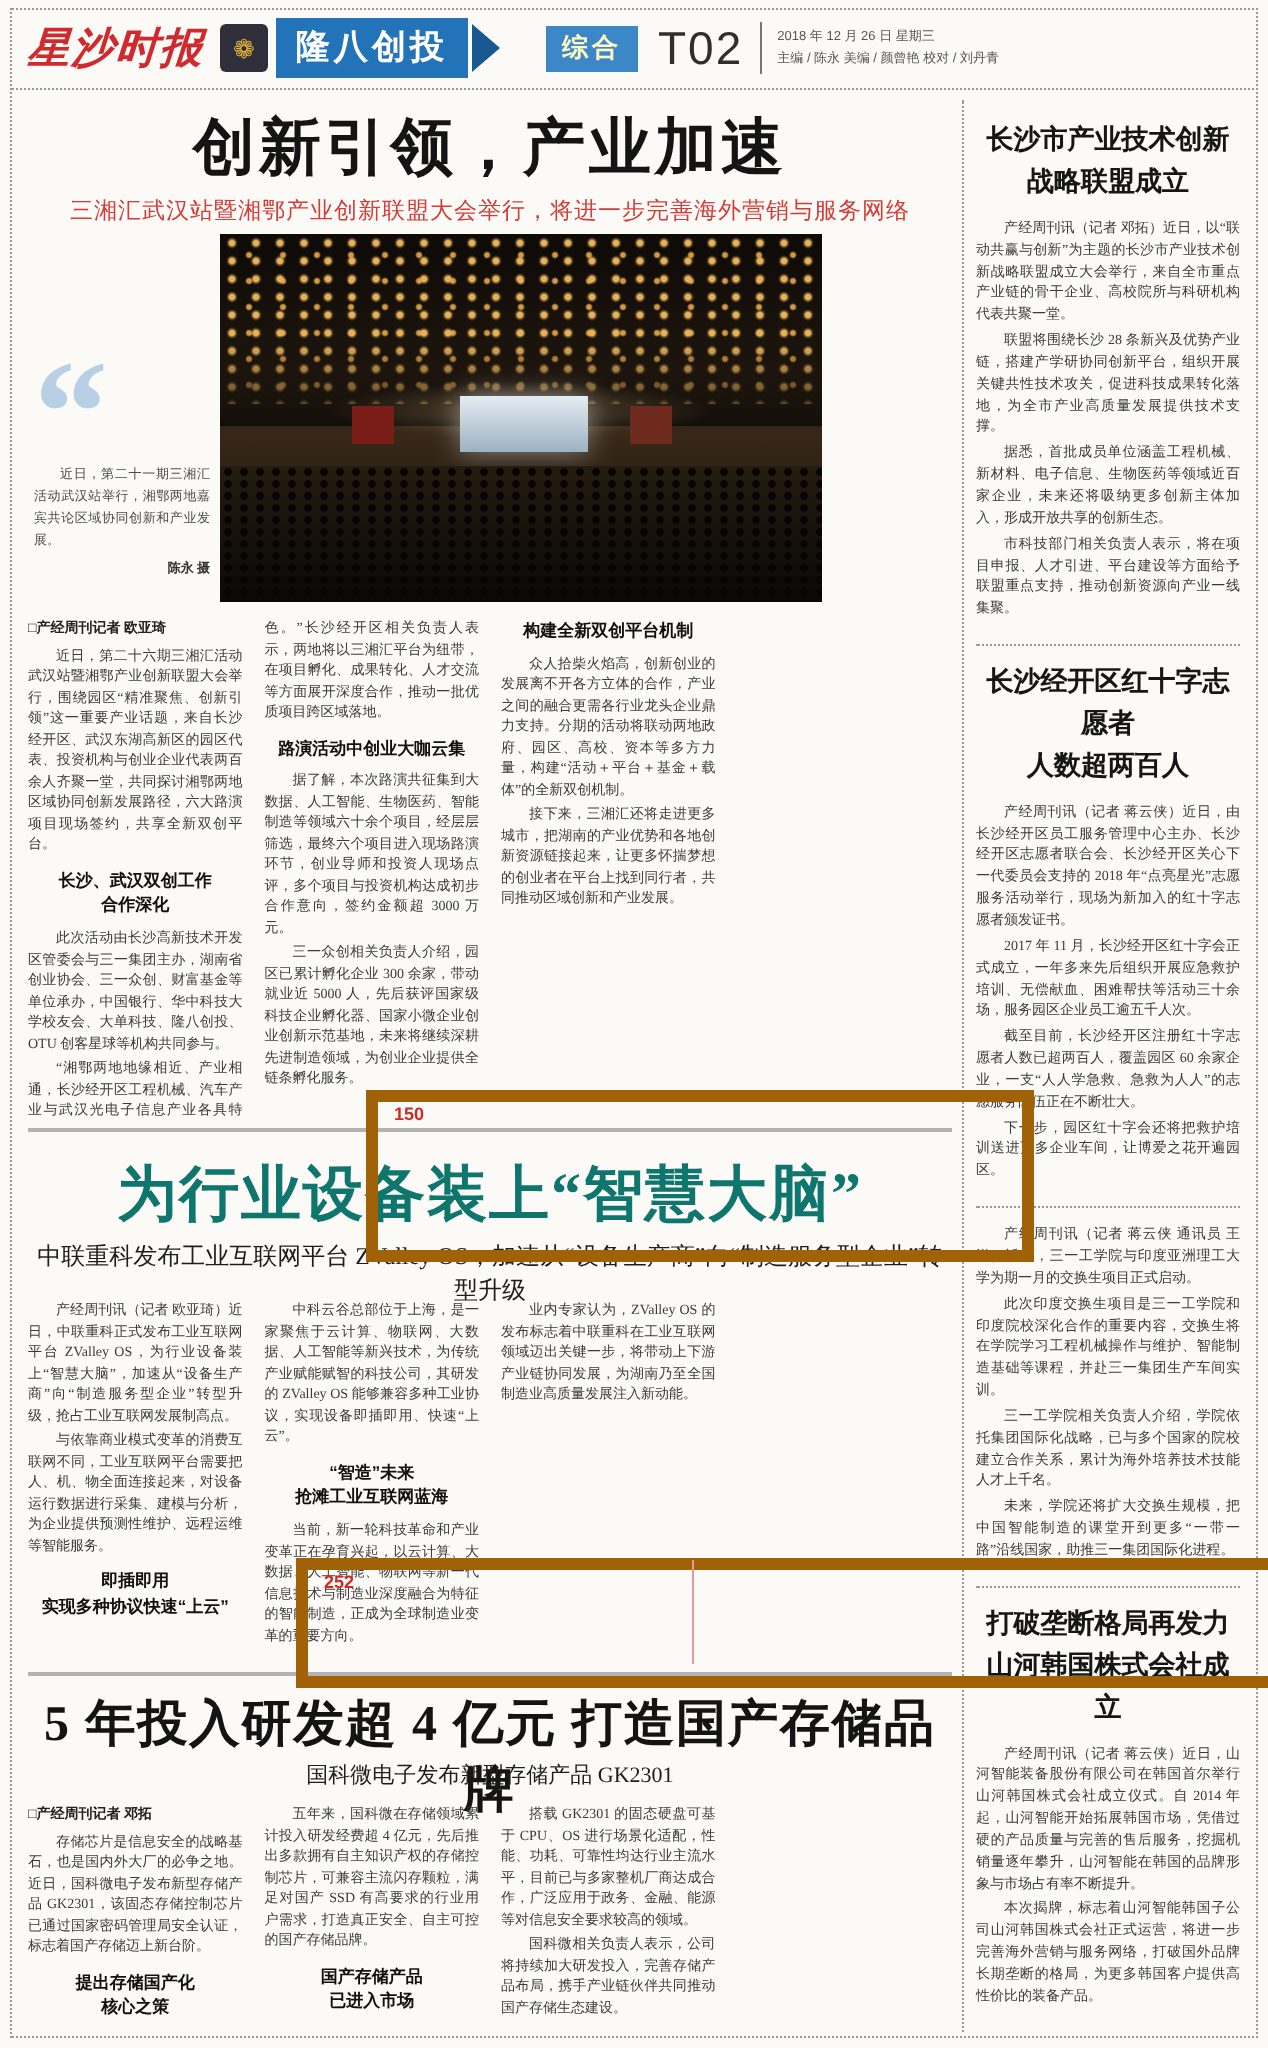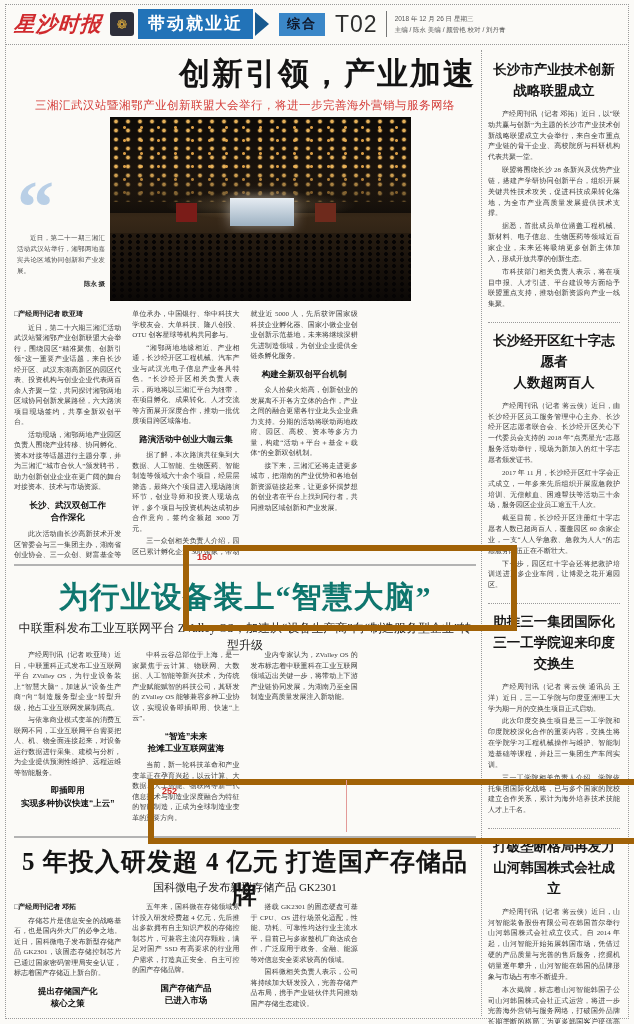--- a/index.html
+++ b/index.html
@@ -10,30 +10,30 @@
     color:#2c2c2c;
   }
   .page-border{position:absolute;left:5px;top:4px;right:5px;bottom:5px;border:1px dotted #9a9a9a;pointer-events:none;}
   
   .header{position:absolute;left:14px;top:9px;width:606px;height:30px;display:flex;align-items:center;font-family:"Liberation Sans","DejaVu Sans",sans-serif;}
   .masthead{color:#d02a2e;font-size:21px;font-weight:bold;font-style:italic;letter-spacing:1px;transform:skewX(-4deg);white-space:nowrap;}
   .logo{width:24px;height:24px;margin-left:8px;border-radius:3px;background:#2e2f3a;display:flex;align-items:center;justify-content:center;flex:0 0 auto;}
   .logo span{color:#e8b23c;font-size:13px;line-height:1;}
   .banner{margin-left:4px;background:#2273b8;color:#fff;font-size:17px;font-weight:bold;letter-spacing:2px;padding:3px 10px 4px;white-space:nowrap;}
   .banner-arrow{width:0;height:0;border-top:12px solid transparent;border-bottom:12px solid transparent;border-left:14px solid #17598f;margin-left:2px;}
-  .tag{margin-left:10px;background:#3b87c8;color:#0f172a;font-size:13px;font-weight:bold;letter-spacing:2px;padding:2px 8px 3px;white-space:nowrap;}
+  .tag{margin-left:23px;background:#3b87c8;color:#fef9c3;font-size:13px;font-weight:bold;letter-spacing:2px;padding:2px 8px 3px;white-space:nowrap;}
   .pageno{margin-left:10px;color:#2f2f2f;font-size:23px;font-weight:normal;letter-spacing:1px;}
   .hdr-div{width:1px;height:26px;background:#777;margin-left:8px;}
   .dateblock{margin-left:8px;font-size:6.5px;color:#555;line-height:1.7;white-space:nowrap;}
   .header-rule{position:absolute;left:6px;top:44px;width:621px;border-top:1px dotted #9a9a9a;}
   
   .v-divider{position:absolute;left:481px;top:50px;height:966px;border-left:1px dotted #9a9a9a;}
   .gray-rule{position:absolute;left:14px;width:462px;height:2px;background:#b3b3b3;}
   
-  .lead-h1{position:absolute;left:14px;top:53px;width:462px;text-align:right;font-size:31px;font-weight:900;color:#141414;letter-spacing:2px;}
+  .lead-h1{position:absolute;left:14px;top:53px;width:462px;text-align:center;font-size:31px;font-weight:900;color:#141414;letter-spacing:2px;}
   .lead-sub{position:absolute;left:14px;top:98px;width:462px;text-align:center;font-size:11.5px;color:#d43c38;letter-spacing:.5px;}
   .caption-box{position:absolute;left:17px;top:178px;width:88px;}
   .quote-mark{font-family:"Liberation Serif",serif;font-size:74px;line-height:.8;color:#b9cfe6;font-weight:bold;height:44px;overflow:hidden;}
   .caption-text{font-size:6.5px;color:#4a4a4a;line-height:1.7;text-align:justify;margin-top:10px;text-indent:2em;}
   .caption-credit{font-size:6.5px;color:#333;font-weight:bold;text-align:right;margin-top:4px;}
   
   .photo{position:absolute;left:110px;top:117px;width:301px;height:184px;background:linear-gradient(180deg,#0d0a07 0%,#1c140d 32%,#372818 55%,#14100b 100%);overflow:hidden;}
   .ph-lights{position:absolute;left:0;top:0;width:100%;height:46%;
     background-image:radial-gradient(circle,#f2ba5e 1.3px,rgba(242,186,94,.28) 2.2px,transparent 3px),radial-gradient(circle,#e0a147 1px,transparent 2px);
     background-size:12px 9px,17px 13px;background-position:0 0,6px 4px;opacity:.95;}
@@ -75,21 +75,21 @@
 </head>
 <body>
 
 <div class="page-border"></div>
 
 <div class="header">
   <div class="masthead">星沙时报</div>
   <div class="logo">
       <span>❁</span>
     </div>
-  <div class="banner">带动就业近</div>
+  <div class="banner">隆八创投</div>
   <div class="banner-arrow"></div>
   <div class="tag">综合</div>
   <div class="pageno">T02</div>
   <div class="hdr-div"></div>
   <div class="dateblock">
     <div>2018 年 12 月 26 日  星期三</div>
     <div>主编 / 陈永  美编 / 颜曾艳  校对 / 刘丹青</div>
   </div>
 </div>
 <div class="header-rule"></div>
@@ -110,21 +110,20 @@
   <div class="ph-glow"></div>
   <div class="ph-banner-l"></div>
   <div class="ph-banner-r"></div>
   <div class="ph-screen"></div>
   <div class="ph-audience"></div>
 </div>
 
 <div class="cols a1-cols">
     <div class="blk by">□产经周刊记者 欧亚琦</div>
     <div class="blk p">近日，第二十六期三湘汇活动武汉站暨湘鄂产业创新联盟大会举行，围绕园区“精准聚焦、创新引领”这一重要产业话题，来自长沙经开区、武汉东湖高新区的园区代表、投资机构与创业企业代表两百余人齐聚一堂，共同探讨湘鄂两地区域协同创新发展路径，六大路演项目现场签约，共享全新双创平台。</div>
-    <div class="blk p">活动现场，湘鄂两地产业园区负责人围绕产业转移、协同孵化、资本对接等话题进行主题分享，并为三湘汇“城市合伙人”颁发聘书，助力创新创业企业在更广阔的舞台对接资本、技术与市场资源。</div>
     <div class="blk sub" style="white-space: pre-line;">长沙、武汉双创工作
 合作深化</div>
     <div class="blk p">此次活动由长沙高新技术开发区管委会与三一集团主办，湖南省创业协会、三一众创、财富基金等单位承办，中国银行、华中科技大学校友会、大单科技、隆八创投、OTU 创客星球等机构共同参与。</div>
     <div class="blk p">“湘鄂两地地缘相近、产业相通，长沙经开区工程机械、汽车产业与武汉光电子信息产业各具特色。”长沙经开区相关负责人表示，两地将以三湘汇平台为纽带，在项目孵化、成果转化、人才交流等方面展开深度合作，推动一批优质项目跨区域落地。</div>
     <div class="blk sub" style="white-space: pre-line;">路演活动中创业大咖云集</div>
     <div class="blk p">据了解，本次路演共征集到大数据、人工智能、生物医药、智能制造等领域六十余个项目，经层层筛选，最终六个项目进入现场路演环节，创业导师和投资人现场点评，多个项目与投资机构达成初步合作意向，签约金额超 3000 万元。</div>
     <div class="blk p">三一众创相关负责人介绍，园区已累计孵化企业 300 余家，带动就业近 5000 人，先后获评国家级科技企业孵化器、国家小微企业创业创新示范基地，未来将继续深耕先进制造领域，为创业企业提供全链条孵化服务。</div>
     <div class="blk sub" style="white-space: pre-line;">构建全新双创平台机制</div>
     <div class="blk p">众人拾柴火焰高，创新创业的发展离不开各方立体的合作，产业之间的融合更需各行业龙头企业鼎力支持。分期的活动将联动两地政府、园区、高校、资本等多方力量，构建“活动＋平台＋基金＋载体”的全新双创机制。</div>
     <div class="blk p">接下来，三湘汇还将走进更多城市，把湖南的产业优势和各地创新资源链接起来，让更多怀揣梦想的创业者在平台上找到同行者，共同推动区域创新和产业发展。</div>
@@ -177,26 +176,25 @@
       <div class="sb-title">长沙经开区红十字志愿者
 人数超两百人</div>
       <div class="sb-body">
         <div class="blk p">产经周刊讯（记者 蒋云侠）近日，由长沙经开区员工服务管理中心主办、长沙经开区志愿者联合会、长沙经开区关心下一代委员会支持的 2018 年“点亮星光”志愿服务活动举行，现场为新加入的红十字志愿者颁发证书。</div>
         <div class="blk p">2017 年 11 月，长沙经开区红十字会正式成立，一年多来先后组织开展应急救护培训、无偿献血、困难帮扶等活动三十余场，服务园区企业员工逾五千人次。</div>
         <div class="blk p">截至目前，长沙经开区注册红十字志愿者人数已超两百人，覆盖园区 60 余家企业，一支“人人学急救、急救为人人”的志愿服务队伍正在不断壮大。</div>
         <div class="blk p">下一步，园区红十字会还将把救护培训送进更多企业车间，让博爱之花开遍园区。</div>
       </div>
     </div>
     <div class="sb-article">
-      <div class="sb-title">助推三一集团国际化
-三一工学院迎来印度交换生</div>
       <div class="sb-body">
         <div class="blk p">产经周刊讯（记者 蒋云侠 通讯员 王洋）近日，三一工学院与印度亚洲理工大学为期一月的交换生项目正式启动。</div>
         <div class="blk p">此次印度交换生项目是三一工学院和印度院校深化合作的重要内容，交换生将在学院学习工程机械操作与维护、智能制造基础等课程，并赴三一集团生产车间实训。</div>
         <div class="blk p">三一工学院相关负责人介绍，学院依托集团国际化战略，已与多个国家的院校建立合作关系，累计为海外培养技术技能人才上千名。</div>
+        <div class="blk p">未来，学院还将扩大交换生规模，把中国智能制造的课堂开到更多“一带一路”沿线国家，助推三一集团国际化进程。</div>
       </div>
     </div>
     <div class="sb-article">
       <div class="sb-title">打破垄断格局再发力
 山河韩国株式会社成立</div>
       <div class="sb-body">
         <div class="blk p">产经周刊讯（记者 蒋云侠）近日，山河智能装备股份有限公司在韩国首尔举行山河韩国株式会社成立仪式。自 2014 年起，山河智能开始拓展韩国市场，凭借过硬的产品质量与完善的售后服务，挖掘机销量逐年攀升，山河智能在韩国的品牌形象与市场占有率不断提升。</div>
         <div class="blk p">本次揭牌，标志着山河智能韩国子公司山河韩国株式会社正式运营，将进一步完善海外营销与服务网络，打破国外品牌长期垄断的格局，为更多韩国客户提供高性价比的装备产品。</div>
       </div>
     </div>

